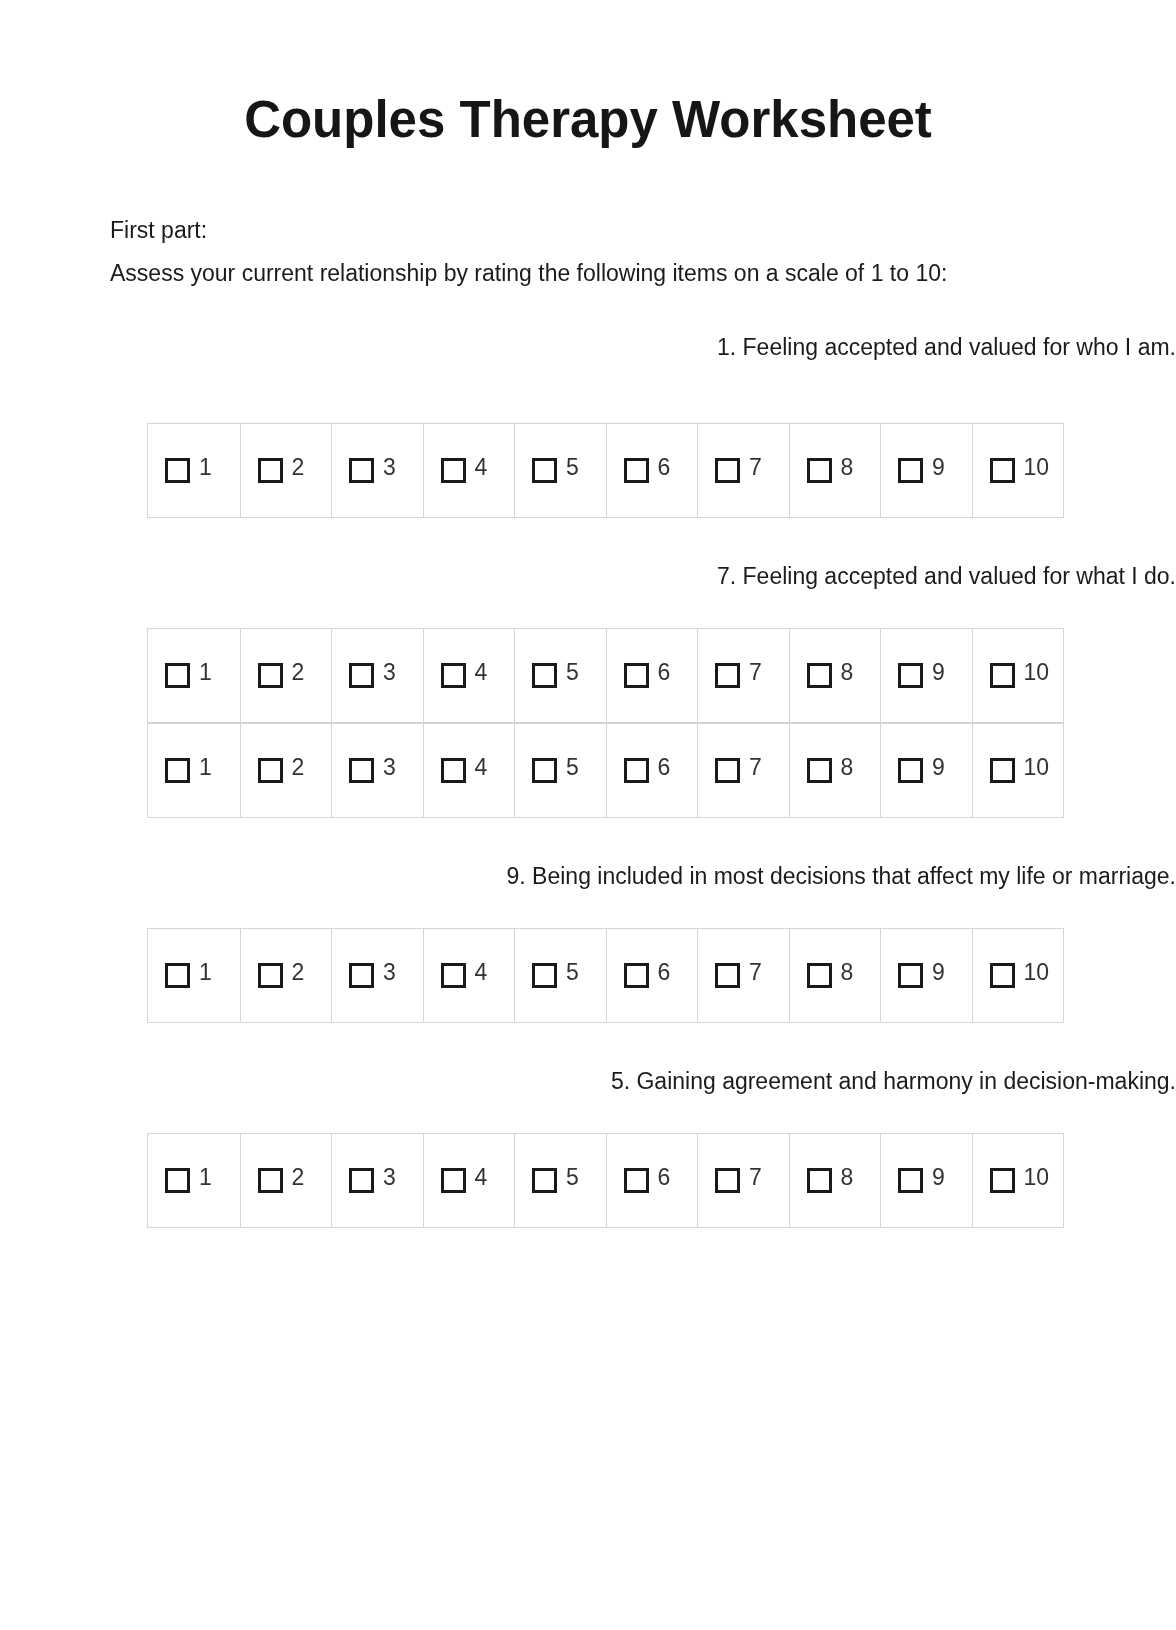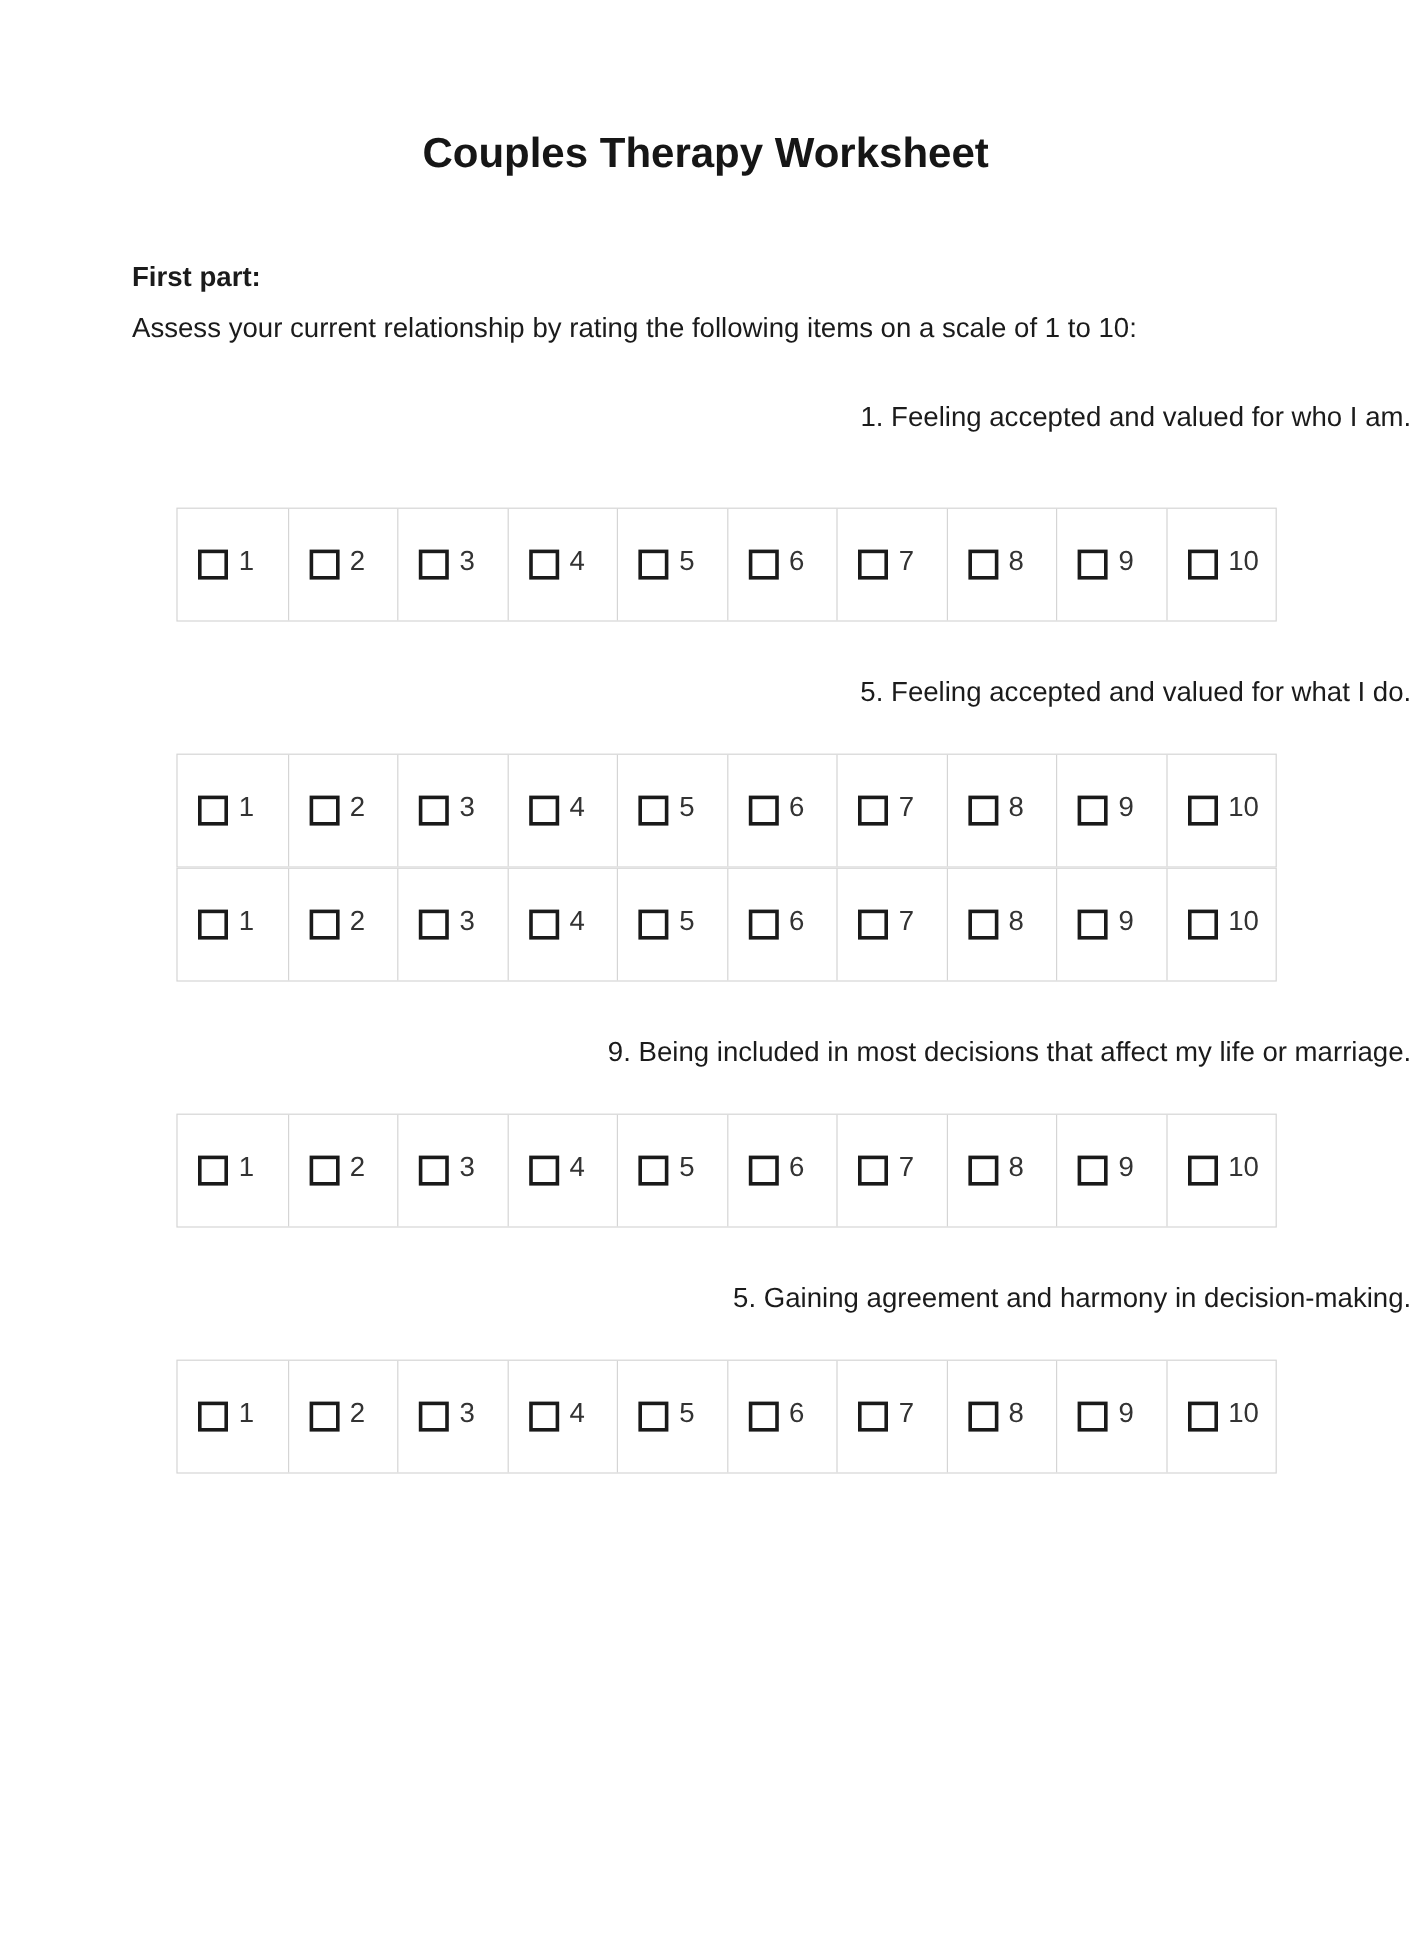--- a/index.html
+++ b/index.html
@@ -12,39 +12,39 @@
     font-family: "Liberation Sans", sans-serif;
     overflow: hidden;
   }
   .page {
     width: 1176px;
     height: 1630px;
     padding-top: 94px;
     position: relative;
   }
   .title {
-    margin: 16px;
-    font-size: 35px;
+    margin: 0;
+    font-size: 51px;
     font-weight: bold;
     line-height: 1.0;
     text-align: center;
     color: #161616;
   }
   .meta {
     margin: 45px 0 0 110px;
   }
   .meta-row {
     height: 50px;
     font-size: 23px;
     line-height: 28px;
   }
   .section-heading {
     margin: 74px 0 0 110px;
     font-size: 23px;
-    font-weight: bold;
+    font-weight: normal;
     line-height: 23px;
   }
   .instruction {
     margin: 20px 0 0 110px;
     font-size: 23px;
     font-weight: normal;
     line-height: 23px;
     white-space: nowrap;
   }
   .question {
@@ -132,21 +132,21 @@
         </div>
         <div class="cell">
           <span class="checkbox"></span>
           <span class="num">9</span>
         </div>
         <div class="cell">
           <span class="checkbox"></span>
           <span class="num">10</span>
         </div>
       </div>
-      <div class="question">5. Feeling accepted and valued for what I do.</div>
+      <div class="question">7. Feeling accepted and valued for what I do.</div>
       <div class="rating-table">
         <div class="cell">
           <span class="checkbox"></span>
           <span class="num">1</span>
         </div>
         <div class="cell">
           <span class="checkbox"></span>
           <span class="num">2</span>
         </div>
         <div class="cell">

